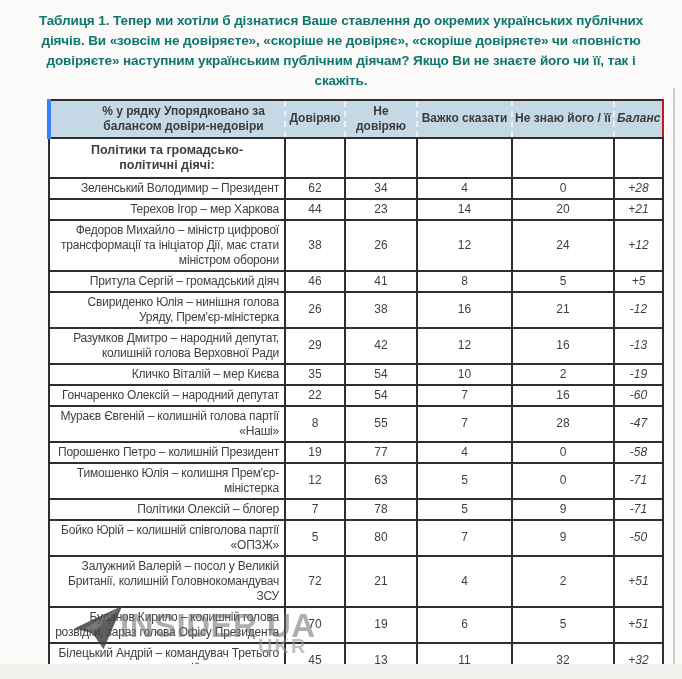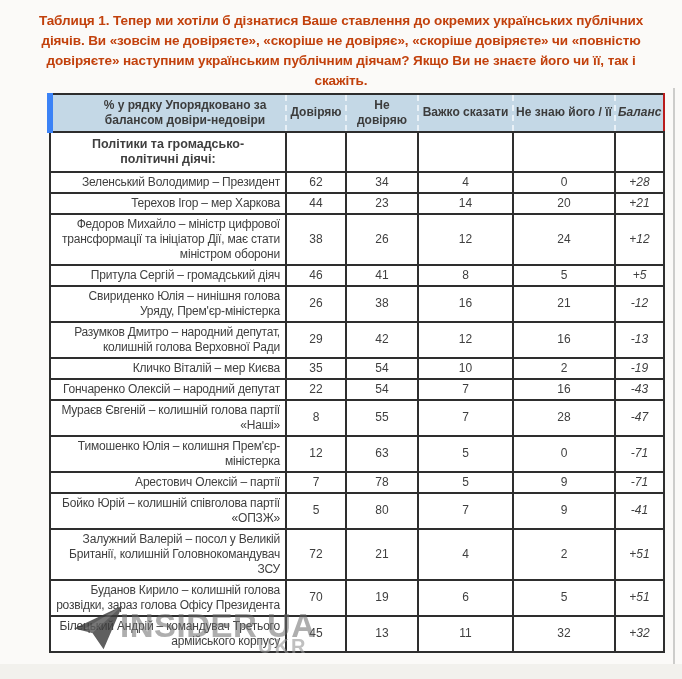--- a/index.html
+++ b/index.html
@@ -2,42 +2,42 @@
 <html><head>
 <meta charset="utf-8">
 <style>
   html,body{margin:0;padding:0;}
   body{
     width:682px;height:679px;position:relative;overflow:hidden;
     background:#fbfaf8;
     font-family:"Liberation Sans","DejaVu Sans",sans-serif;
   }
   .title{
-    padding:11px 36px 2px 36px;
+    padding:11px 36px 8px 36px;
     text-align:center;font-weight:bold;font-size:13.5px;line-height:1.48;
-    color:#c2410c;letter-spacing:-0.1px;
+    color:#0f766e;letter-spacing:-0.1px;
   }
   table{
     border-collapse:collapse;table-layout:fixed;
     margin-left:47px;width:614px;
   }
   col.c-name{width:236px;}
   col.c-trust{width:60px;}
   col.c-distrust{width:72px;}
   col.c-hard{width:95px;}
   col.c-dk{width:102px;}
   col.c-bal{width:49px;}
   thead th{
     background:#c4d8e6;color:#3c3c3c;
     font-size:12px;font-weight:bold;line-height:1.25;
     padding:3px 2px;text-align:center;
     border-top:2px solid #2d2d2d;border-bottom:2px solid #2d2d2d;
     border-left:2px dashed #e9f1f7;border-right:2px dashed #e9f1f7;
   }
-  thead th:first-child{border-left:6px solid #3b82f6;padding-left:34px;}
+  thead th:first-child{border-left:4px solid #3b82f6;padding-left:34px;}
   thead th:last-child{border-right:2px solid #b91c1c;font-style:italic;}
   tbody td{
     background:#ffffff;color:#3f3f3f;
     font-size:12px;line-height:15px;
     padding:2px 5px;
     border:2px solid #2e2e2e;
   }
   td.name-cell{text-align:right;letter-spacing:-0.2px;}
   td.num-cell{text-align:center;padding:2px 2px;}
   td.balance-cell{text-align:center;font-style:italic;padding:2px 2px;border-radius:9px;}
@@ -159,53 +159,61 @@
           <td class="num-cell">10</td>
           <td class="num-cell">2</td>
           <td class="balance-cell">-19</td>
         </tr>
         <tr>
           <td class="name-cell">Гончаренко Олексій – народний депутат</td>
           <td class="num-cell">22</td>
           <td class="num-cell">54</td>
           <td class="num-cell">7</td>
           <td class="num-cell">16</td>
-          <td class="balance-cell">-43</td>
+          <td class="balance-cell">-60</td>
         </tr>
         <tr>
           <td class="name-cell">Мураєв Євгеній – колишній голова партії «Наші»</td>
           <td class="num-cell">8</td>
           <td class="num-cell">55</td>
           <td class="num-cell">7</td>
           <td class="num-cell">28</td>
           <td class="balance-cell">-47</td>
         </tr>
         <tr>
+          <td class="name-cell">Порошенко Петро – колишній Президент</td>
+          <td class="num-cell">19</td>
+          <td class="num-cell">77</td>
+          <td class="num-cell">4</td>
+          <td class="num-cell">0</td>
+          <td class="balance-cell">-58</td>
+        </tr>
+        <tr>
           <td class="name-cell">Тимошенко Юлія – колишня Прем'єр-міністерка</td>
           <td class="num-cell">12</td>
           <td class="num-cell">63</td>
           <td class="num-cell">5</td>
           <td class="num-cell">0</td>
           <td class="balance-cell">-71</td>
         </tr>
         <tr>
-          <td class="name-cell">Арестович Олексій – партії</td>
+          <td class="name-cell">Політики Олексій – блогер</td>
           <td class="num-cell">7</td>
           <td class="num-cell">78</td>
           <td class="num-cell">5</td>
           <td class="num-cell">9</td>
           <td class="balance-cell">-71</td>
         </tr>
         <tr>
           <td class="name-cell">Бойко Юрій – колишній співголова партії «ОПЗЖ»</td>
           <td class="num-cell">5</td>
           <td class="num-cell">80</td>
           <td class="num-cell">7</td>
           <td class="num-cell">9</td>
-          <td class="balance-cell">-41</td>
+          <td class="balance-cell">-50</td>
         </tr>
         <tr>
           <td class="name-cell">Залужний Валерій – посол у Великій Британії, колишній Головнокомандувач ЗСУ</td>
           <td class="num-cell">72</td>
           <td class="num-cell">21</td>
           <td class="num-cell">4</td>
           <td class="num-cell">2</td>
           <td class="balance-cell">+51</td>
         </tr>
         <tr>

